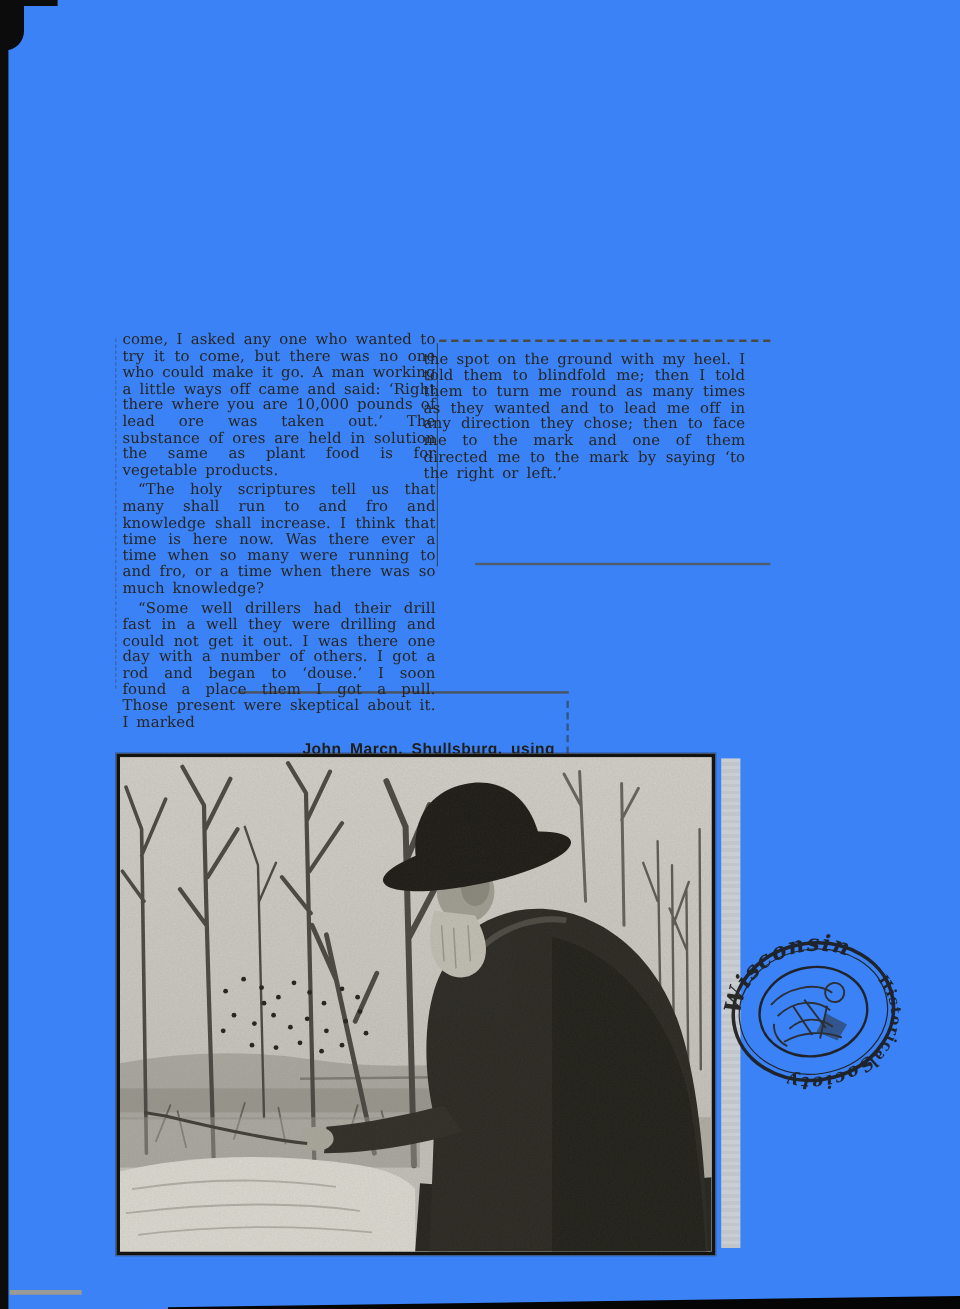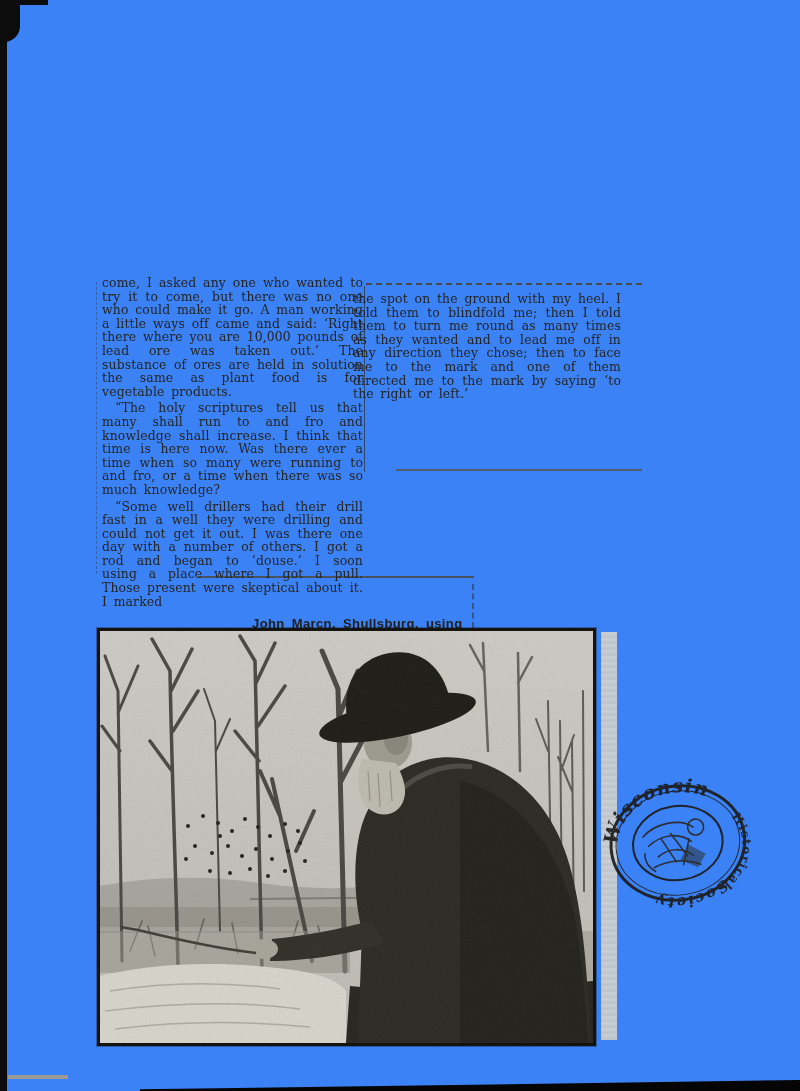--- a/index.html
+++ b/index.html
@@ -63,21 +63,21 @@
   <div class="col-left-tick"></div>
   <div class="col-sep"></div>
   <div class="rule rule-top-right" style="position:absolute;"></div>
   <div class="rule rule-bot-right" style="position:absolute;"></div>
   <div class="rule rule-caption" style="position:absolute;"></div>
   <div class="caption-vline"></div>
 
   <div class="col left-col">
     <p>come, I asked any one who wanted to try it to come, but there was no one who could make it go.  A man working a little ways off came and said: ‘Right there where you are 10,000 pounds of lead ore was taken out.’  The substance of ores are held in solution the same as plant food is for vegetable products.</p>
     <p class="indent">“The holy scriptures tell us that many shall run to and fro and knowledge shall increase.  I think that time is here now.  Was there ever a time when so many were running to and fro, or a time when there was so much knowledge?</p>
-    <p class="indent">“Some well drillers had their drill fast in a well they were drilling and could not get it out.  I was there one day with a number of others.  I got a rod and began to ‘douse.’  I soon using a place where I got a pull.  Those present were skeptical about it.  I marked</p>
+    <p class="indent">“Some well drillers had their drill fast in a well they were drilling and could not get it out.  I was there one day with a number of others.  I got a rod and began to ‘douse.’  I soon found a place them I got a pull.  Those present were skeptical about it.  I marked</p>
   </div>
   <div class="col right-col">
     <p>the spot on the ground with my heel. I told them to blindfold me; then I told them to turn me round as many times as they wanted and to lead me off in any direction they chose; then to face me to the mark and one of them directed me to the mark by saying ‘to the right or left.’</p>
   </div>
 
   <div class="caption">
     <div class="cl cl1">John Marcn, Shullsburg, using</div>
     <div class="cl cl3">presence of ore.</div>
     <div class="cl cl2">the “dousing” rod to discover the</div>
   </div>

